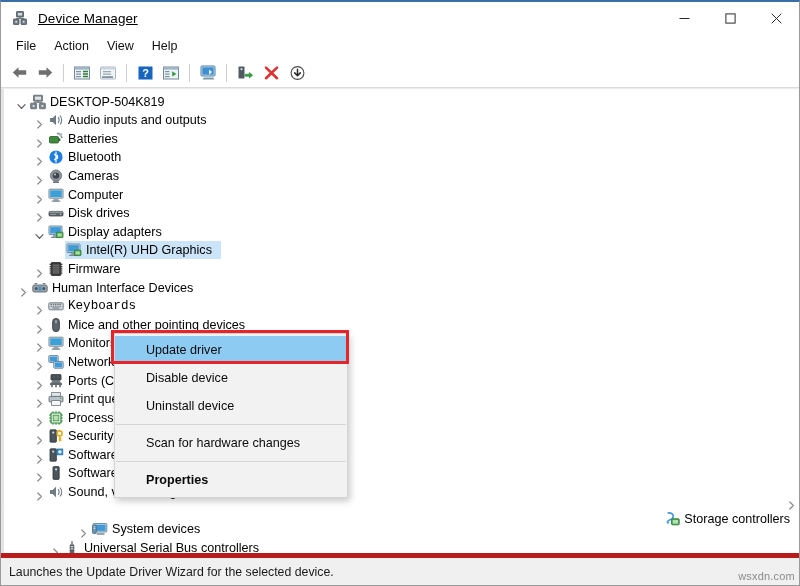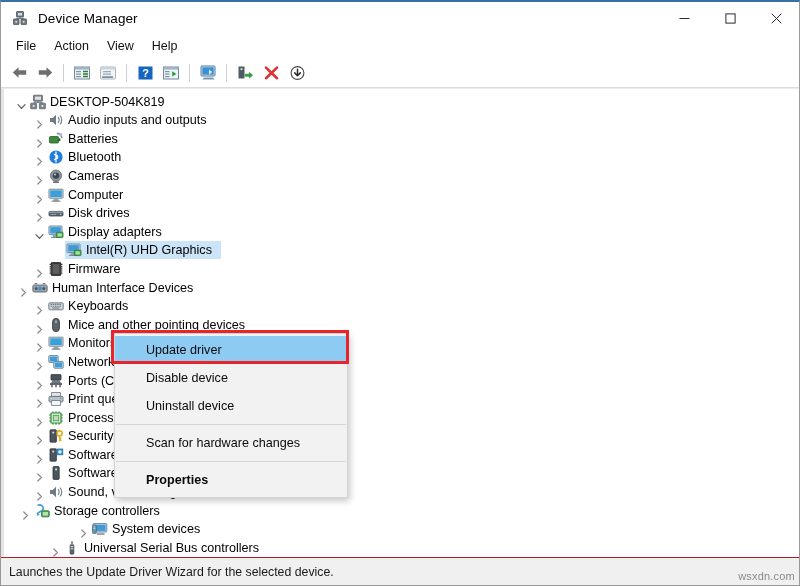--- a/index.html
+++ b/index.html
@@ -30,20 +30,21 @@
   }
 
   
   .titlebar {
     height: 32px;
     min-height: 32px;
     background: #ffffff;
     display: flex;
     align-items: center;
     position: relative;
+    text-decoration: underline;
   }
   .title-icon {
     margin-left: 10px;
     width: 18px;
     height: 18px;
     display: flex;
     align-items: center;
     justify-content: center;
   }
   .title-text {
@@ -161,21 +162,21 @@
     display: flex;
     align-items: center;
     padding: 1px 5px 1px 0;
   }
 
   
   .statusbar {
     height: 27px;
     min-height: 27px;
     background: #f0f0f0;
-    border-top: 1px solid #b91c1c;
+    border-top: 5px solid #b91c1c;
     display: flex;
     align-items: center;
     position: relative;
     font-size: 12.3px;
     color: #1a1a1a;
   }
   .status-text { margin-left: 8px; }
   .watermark {
     position: absolute;
     right: 4px;
@@ -556,21 +557,21 @@
                 <rect x="0.8" y="5" width="14.4" height="7" rx="1.6" fill="#9aa4ac" stroke="#5f6a72" stroke-width="0.9"></rect>
                 <circle cx="4.2" cy="8.5" r="1.5" fill="#4b555c"></circle>
                 <circle cx="11.8" cy="8.5" r="1.5" fill="#4b555c"></circle>
                 <rect x="6.6" y="6.4" width="2.8" height="4.2" rx="0.6" fill="#3f8fd0"></rect>
                 <path d="M2.6 3.6h2.6M10.8 3.6h2.6" stroke="#6f7a82" stroke-width="1.1"></path>
               </svg>
             </span>
             <span class="row-label">Human Interface Devices</span>
           </span>
         </div>
-        <div class="row" style="padding-left: 30px;">
+        <div class="row" style="padding-left: 30px; font-family: Liberation Mono, monospace;">
           <span class="twisty">
             <svg width="9" height="9" viewBox="0 0 9 9">
               <path d="M2.8 1L6.4 4.5 2.8 8" fill="none" stroke="#8a8a8a" stroke-width="1.2" stroke-linecap="round" stroke-linejoin="round"></path>
             </svg>
           </span>
           <span class="sel-wrap">
             <span class="row-ico">
               <svg width="16" height="16" viewBox="0 0 16 16">
                 <rect x="0.8" y="4.8" width="14.4" height="7" rx="1" fill="#cdd5da" stroke="#6b757c" stroke-width="0.9"></rect>
                 <path d="M2.6 6.4h1.4M4.8 6.4h1.4M7 6.4h1.4M9.2 6.4h1.4M11.4 6.4h1.6M2.6 8.2h1.4M4.8 8.2h1.4M7 8.2h1.4M9.2 8.2h1.4M11.4 8.2h1.6M4.4 10h7" stroke="#6b757c" stroke-width="1.1"></path>
@@ -746,21 +747,21 @@
             <span class="row-ico">
               <svg width="16" height="16" viewBox="0 0 16 16">
                 <path d="M2 6h2.6L8 2.8v10.4L4.6 10H2z" fill="#6f7c85"></path>
                 <path d="M10 5.2c1.3 1.6 1.3 4 0 5.6" stroke="#6f7c85" stroke-width="1.1" fill="none"></path>
                 <path d="M12 3.6c2.3 2.5 2.3 6.3 0 8.8" stroke="#6f7c85" stroke-width="1.1" fill="none"></path>
               </svg>
             </span>
             <span class="row-label">Sound, video and game controllers</span>
           </span>
         </div>
-        <div class="row" style="padding-left: 16px;">
+        <div class="row" style="padding-left: 30px; flex-direction: column;">
           <span class="twisty">
             <svg width="9" height="9" viewBox="0 0 9 9">
               <path d="M2.8 1L6.4 4.5 2.8 8" fill="none" stroke="#8a8a8a" stroke-width="1.2" stroke-linecap="round" stroke-linejoin="round"></path>
             </svg>
           </span>
           <span class="sel-wrap">
             <span class="row-ico">
               <svg width="16" height="16" viewBox="0 0 16 16">
                 <path d="M3.6 2.2c3.2-1.2 6.4 1.2 5.4 4.2-0.9 2.7-5 2.2-5.6 4.6" fill="none" stroke="#3f9ad6" stroke-width="1.6"></path>
                 <path d="M2.4 10.6l1.2 2.4 2.2-1.4z" fill="#3f9ad6"></path>

